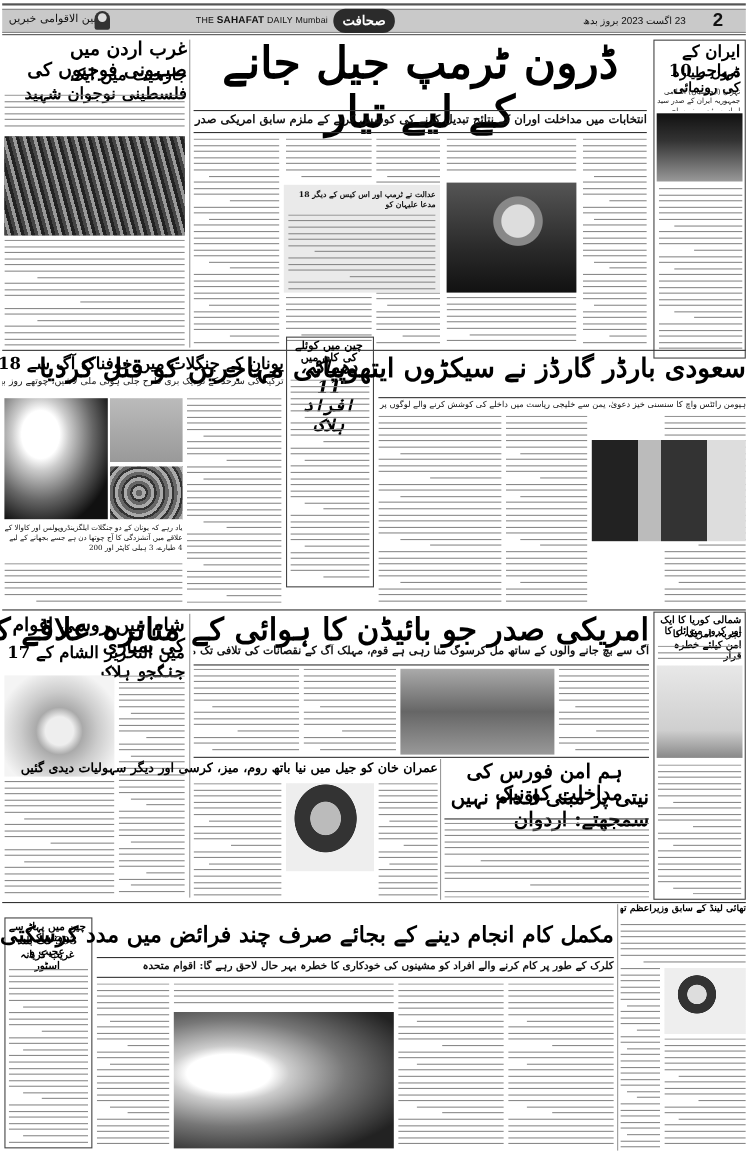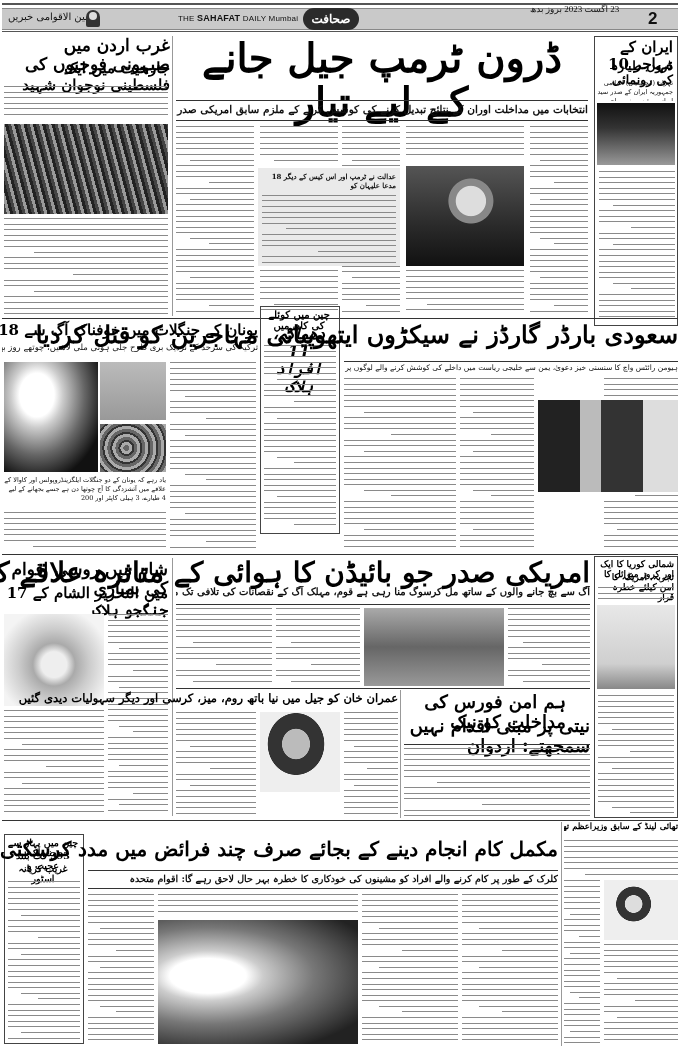--- a/index.html
+++ b/index.html
@@ -12,21 +12,21 @@
   
   .mast-rule-top { left: 2px; right: 2px; top: 3px; height: 2px; background: #555; }
   .mast-bar { left: 2px; right: 2px; top: 8px; height: 22px; background: #c9c9c9; border-top: 1px solid #888; border-bottom: 1px solid #888; }
   .mast-rule-bot { left: 2px; right: 2px; top: 31px; height: 1px; background: #555; }
   .mast-left-label { left: 8px; top: 11px; font-size: 10px; color: #111; font-family: "DejaVu Serif", serif; }
   .mast-person { left: 86px; top: 10px; width: 14px; height: 17px; background: #333; border-radius: 7px 7px 2px 2px; }
   .mast-person::after { content: ""; position: absolute; left: 3px; top: 2px; width: 8px; height: 8px; background: #ddd; border-radius: 50%; }
   .mast-title-en { left: 178px; top: 13px; font-size: 8px; font-family: "Liberation Sans", sans-serif; letter-spacing: 0.2px; }
   .mast-title-en b { font-weight: 900; font-size: 9px; }
   .mast-logo { left: 303px; top: 8px; width: 56px; height: 22px; background: #2b2b2b; border-radius: 11px; color: #fff; font-size: 12px; font-weight: bold; text-align: center; line-height: 22px; font-family: "DejaVu Serif", serif; }
-  .mast-date { left: 530px; top: 4px; font-size: 9px; font-family: Liberation Serif, serif; }
+  .mast-date { left: 530px; top: 14px; font-size: 9px; font-family: Liberation Sans, sans-serif; }
   .mast-page { left: 648px; top: 9px; font-size: 17px; font-weight: bold; font-family: "Liberation Sans", sans-serif; }
 
   .rule-h { height: 1px; background: #333; }
   .rule-v { width: 1px; background: #999; }
 
   
   .hl { font-family: "DejaVu Serif", serif; font-weight: bold; color: #000; line-height: 1.1; direction: rtl; }
   .sub { font-family: "DejaVu Serif", serif; color: #111; direction: rtl; line-height: 1.25; }
 
   

